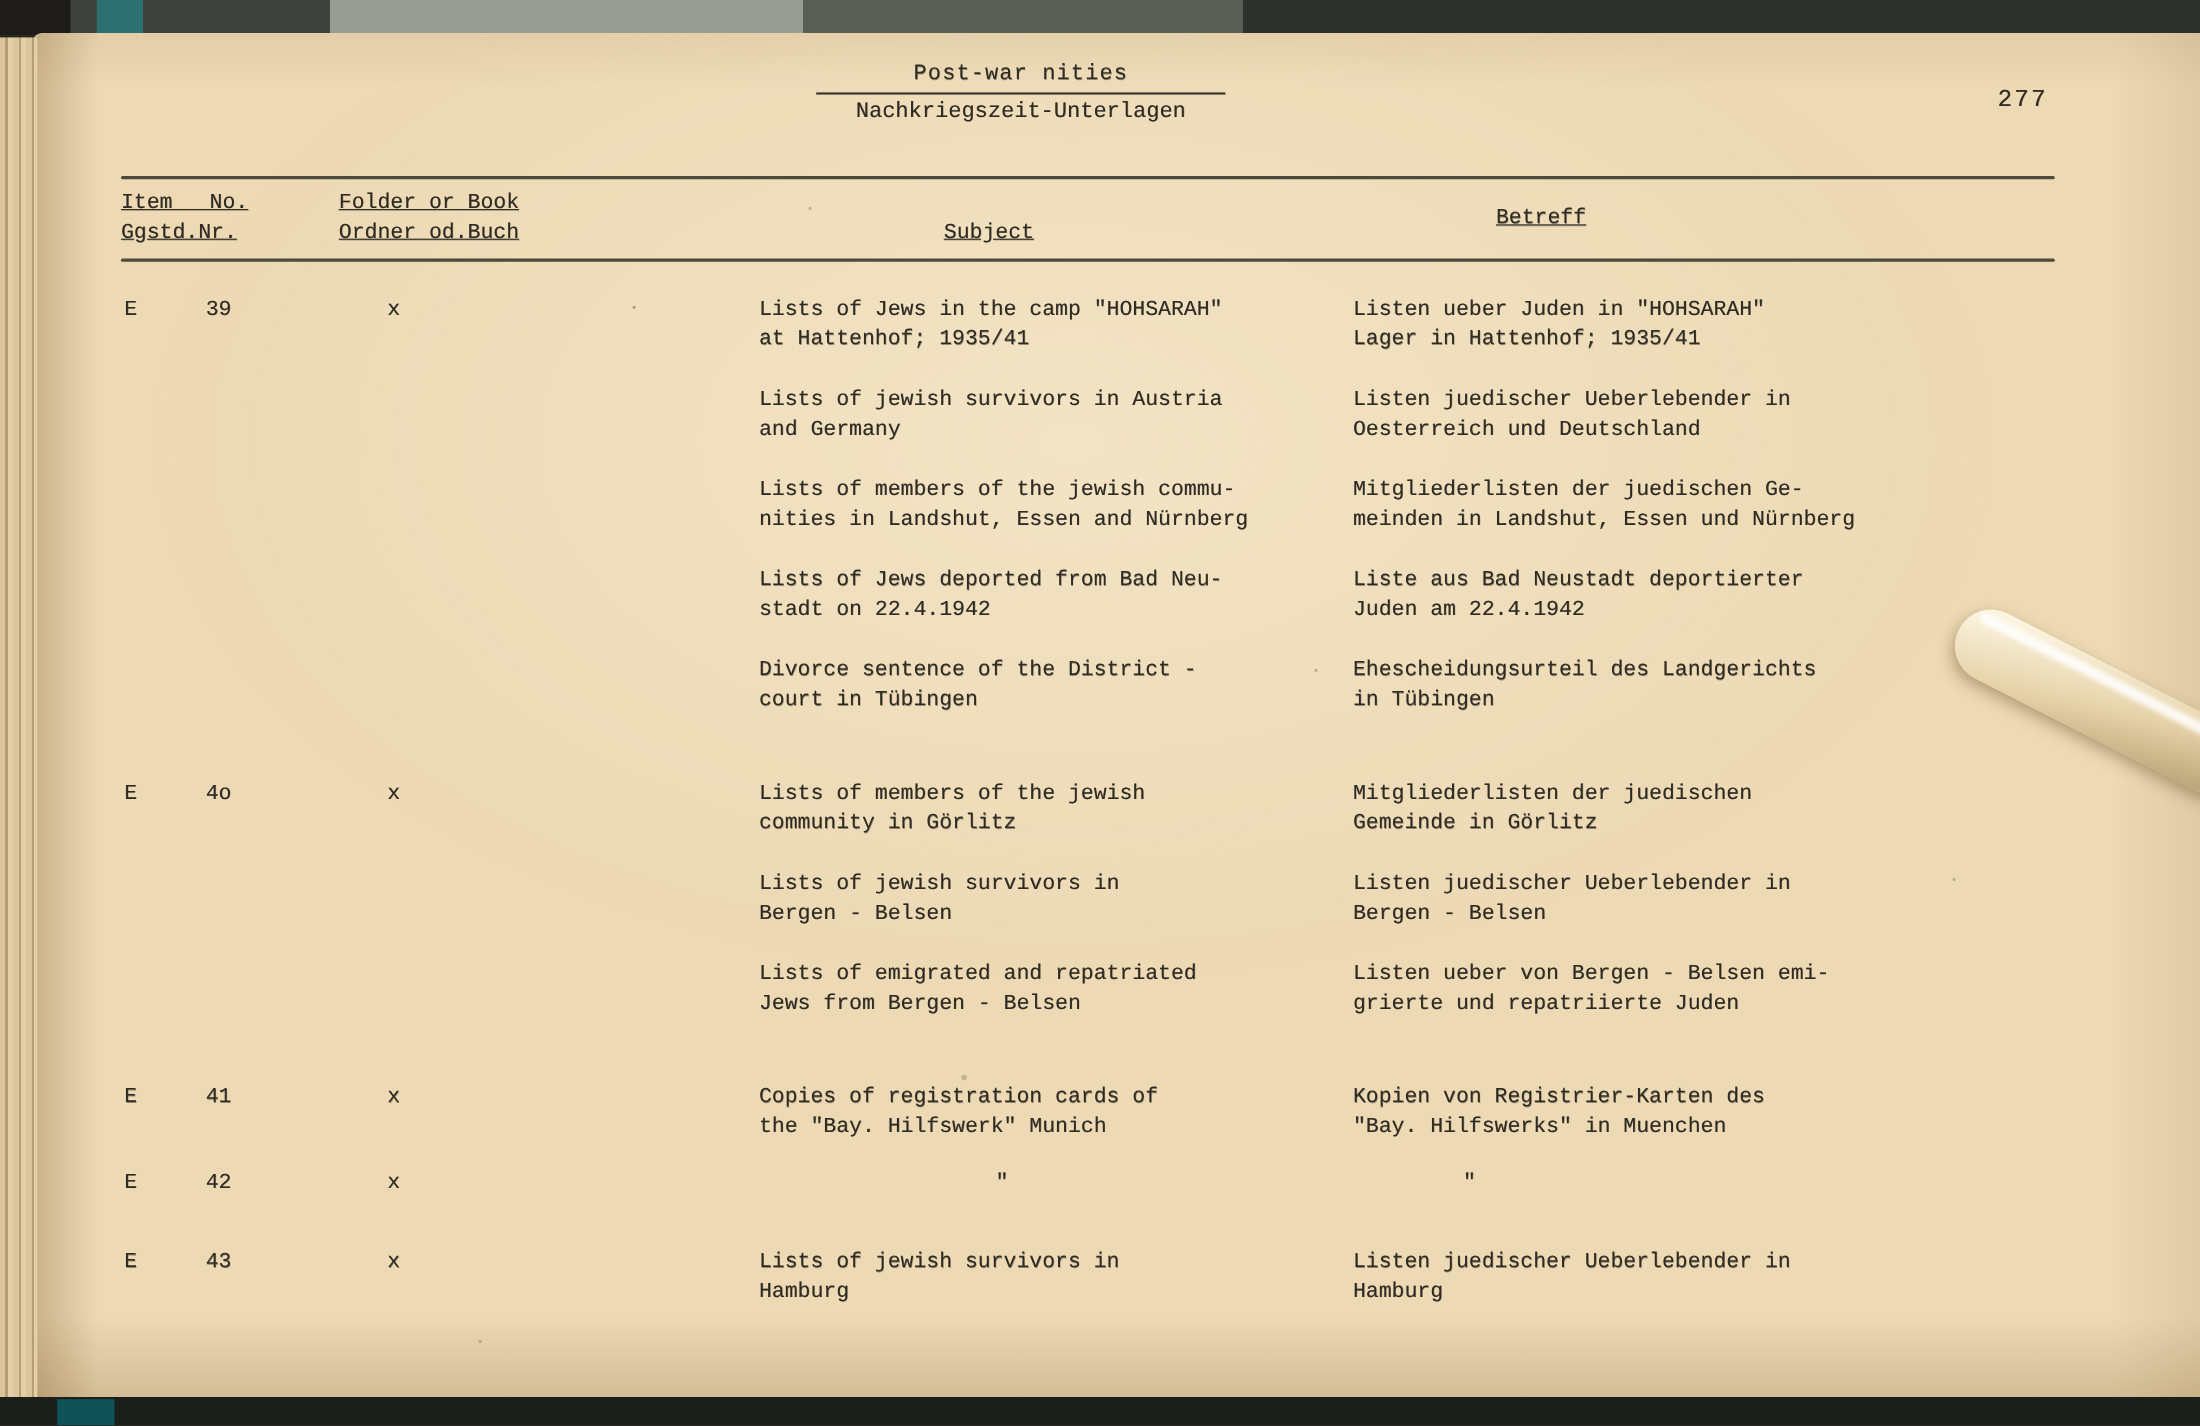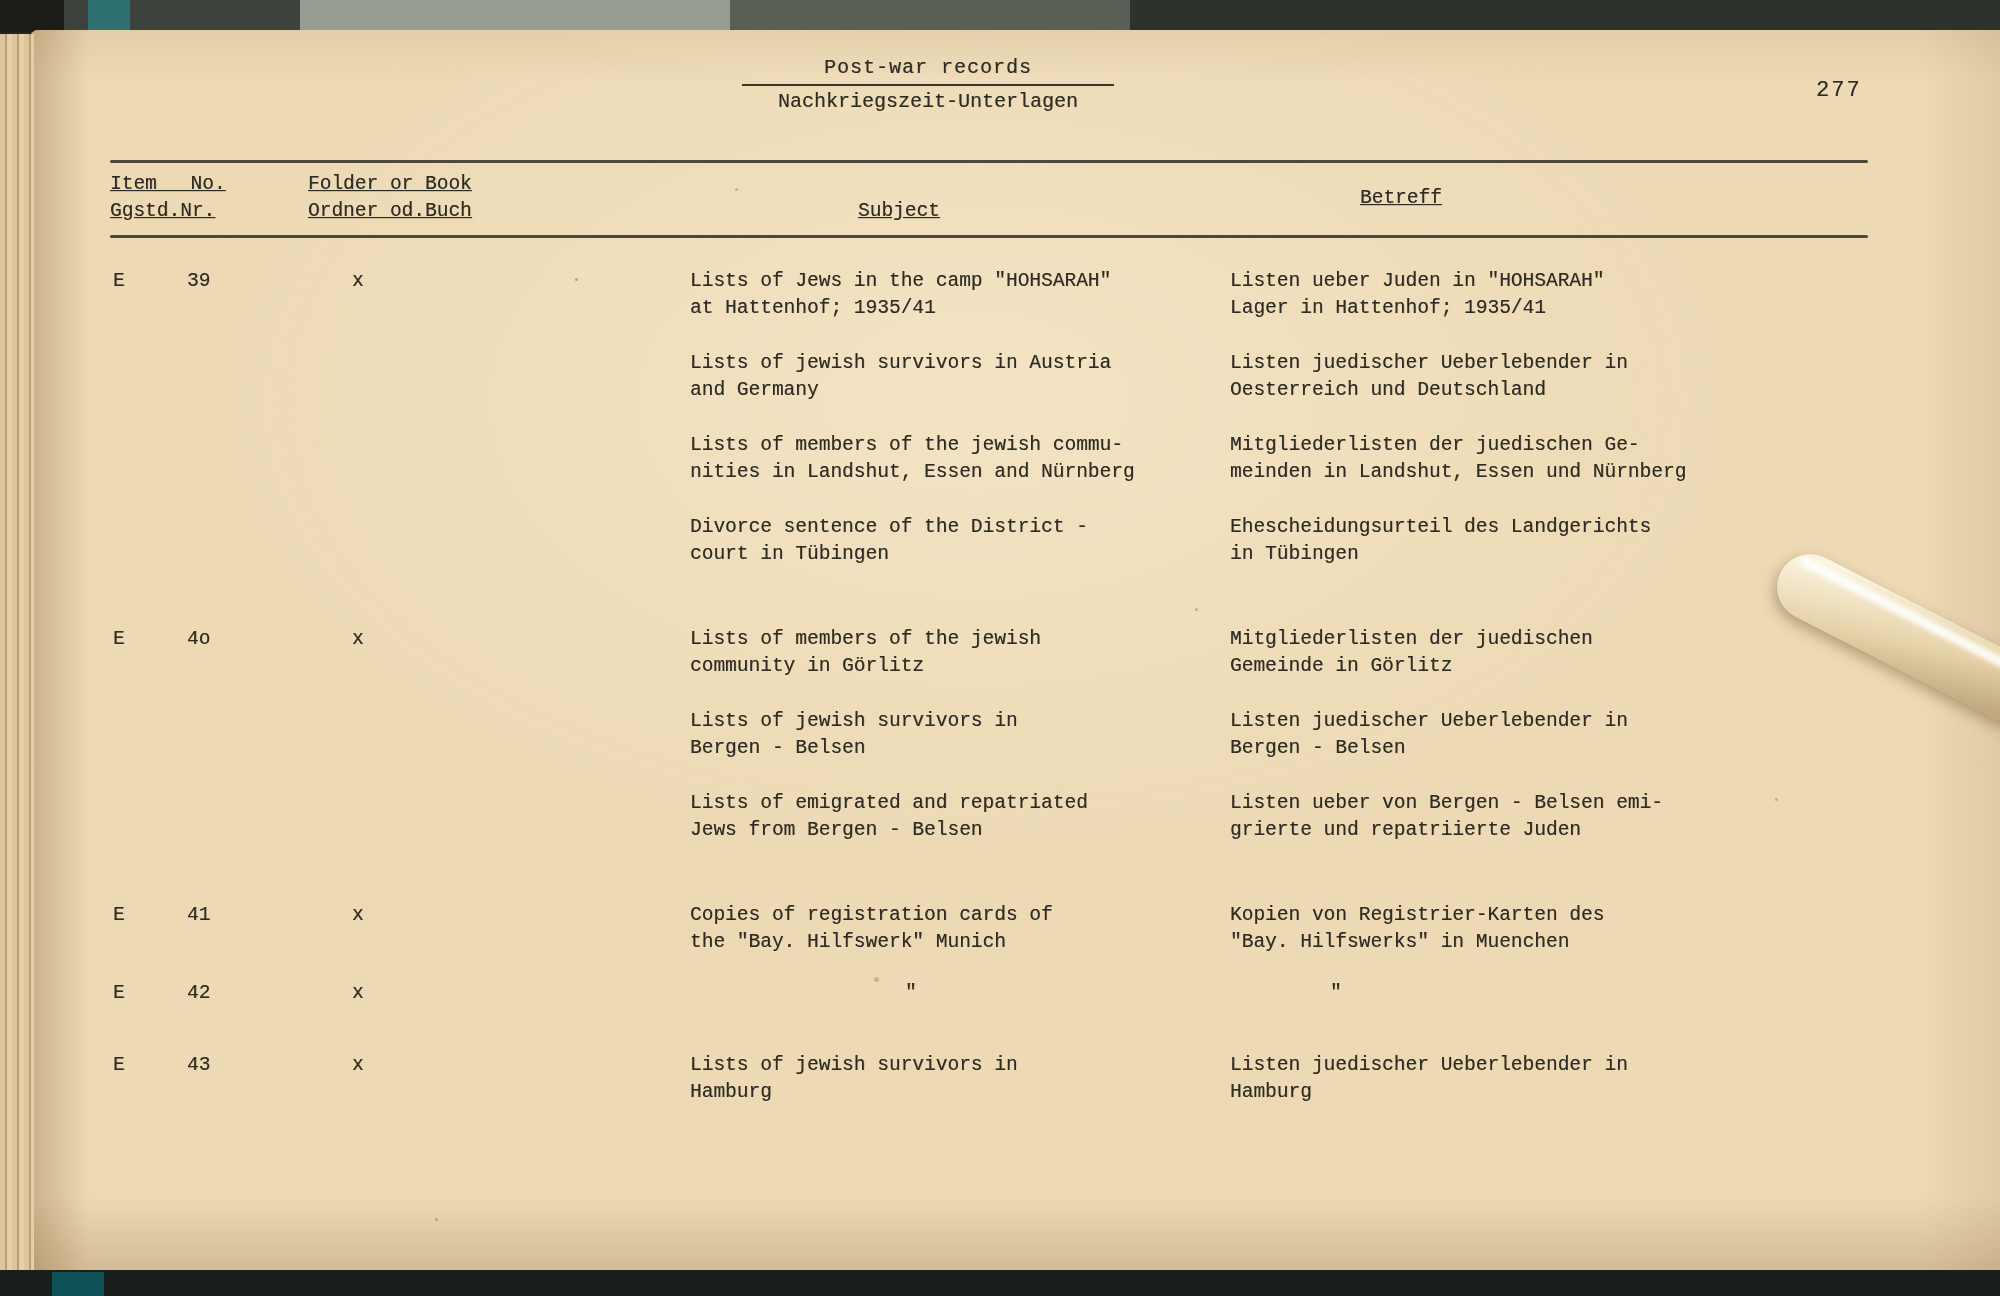--- a/index.html
+++ b/index.html
@@ -105,21 +105,21 @@
     <div class="patch patch-mid"></div>
     <div class="patch patch-dark-right"></div>
   </div>
 
   <div class="page">
     <div class="specks"></div>
 
     <div class="clip"></div>
 
     <div class="title-block ink" style="left:712px; top:26px; position:absolute;">
-      <span class="title-en">Post-war records</span>
+      <span class="title-en">Post-war nities</span>
       <span class="title-de">Nachkriegszeit-Unterlagen</span>
     </div>
 
     <div class="page-number ink" style="left:1786px; top:26px;margin-top:22px;">277</div>
 
     <div class="table ink" style="left:80px; top:130px;">
       <div class="rule"></div>
       <div class="thead">
         <div class="th1">
           <div class="l1">Item No.</div>
@@ -155,20 +155,26 @@
                 <div class="betreff">Listen juedischer Ueberlebender in
 Oesterreich und Deutschland</div>
               </div>
               <div class="entry">
                 <div class="subject">Lists of members of the jewish commu-
 nities in Landshut, Essen and Nürnberg</div>
                 <div class="betreff">Mitgliederlisten der juedischen Ge-
 meinden in Landshut, Essen und Nürnberg</div>
               </div>
               <div class="entry">
+                <div class="subject">Lists of Jews deported from Bad Neu-
+stadt on 22.4.1942</div>
+                <div class="betreff">Liste aus Bad Neustadt deportierter
+Juden am 22.4.1942</div>
+              </div>
+              <div class="entry">
                 <div class="subject">Divorce sentence of the District -
 court in Tübingen</div>
                 <div class="betreff">Ehescheidungsurteil des Landgerichts
 in Tübingen</div>
               </div>
             </div>
           </div>
           <div class="row">
             <div class="col-item">E</div>
             <div class="col-no">4o</div>

